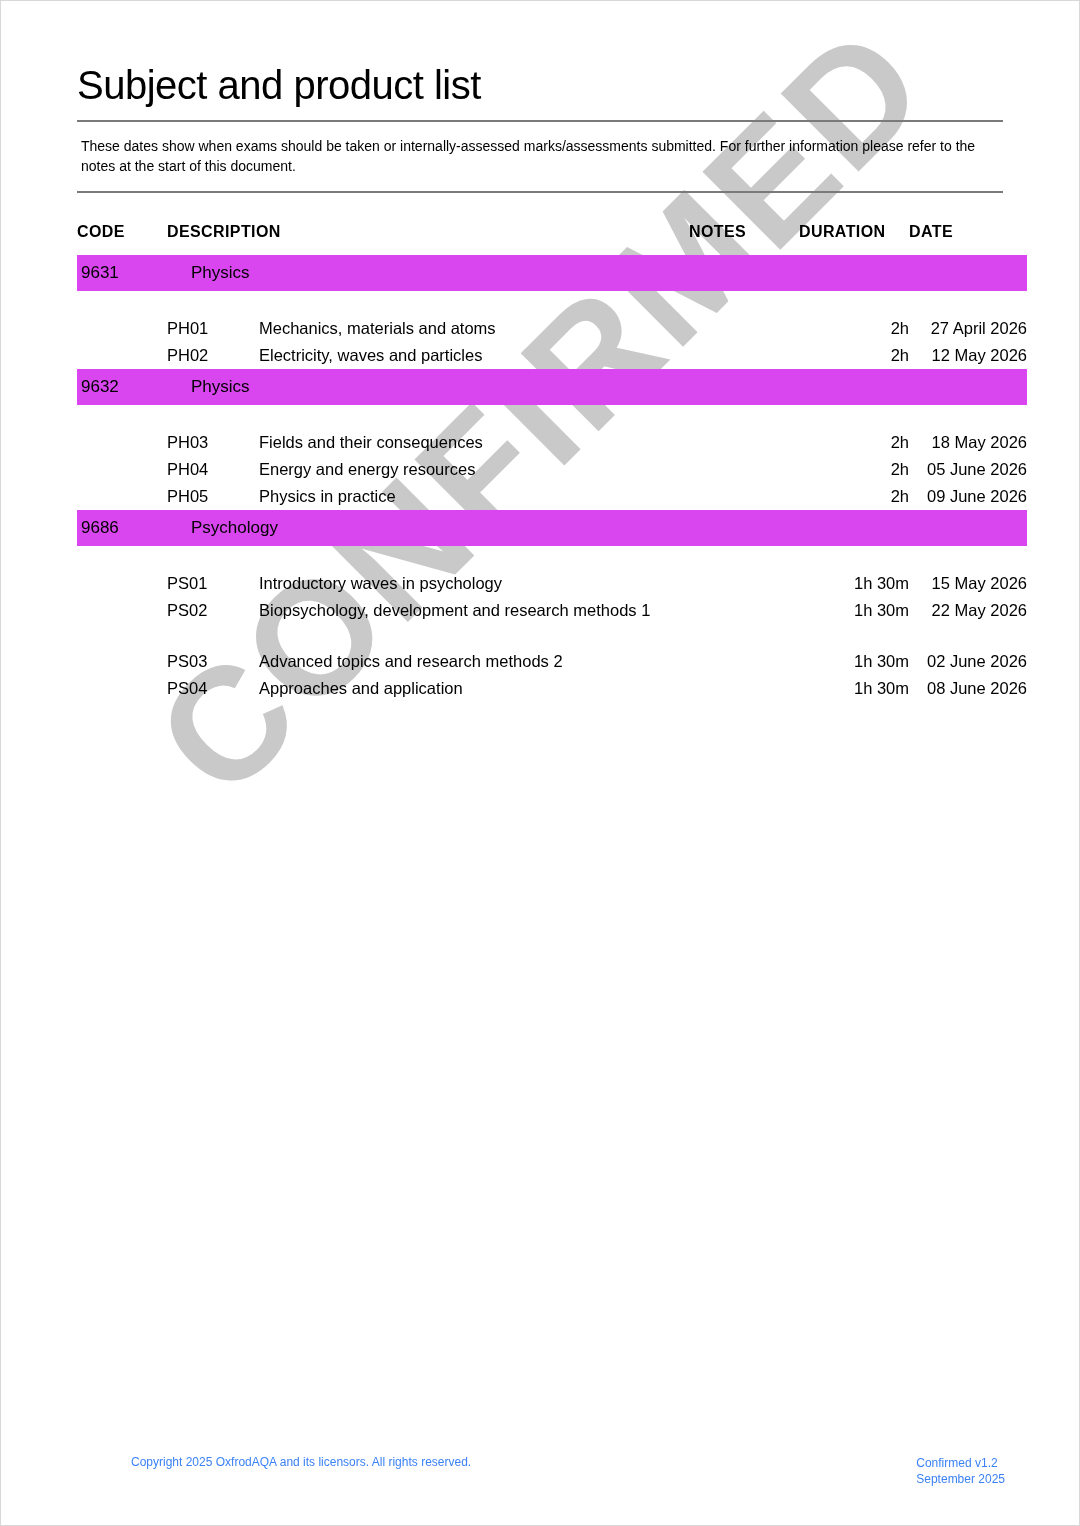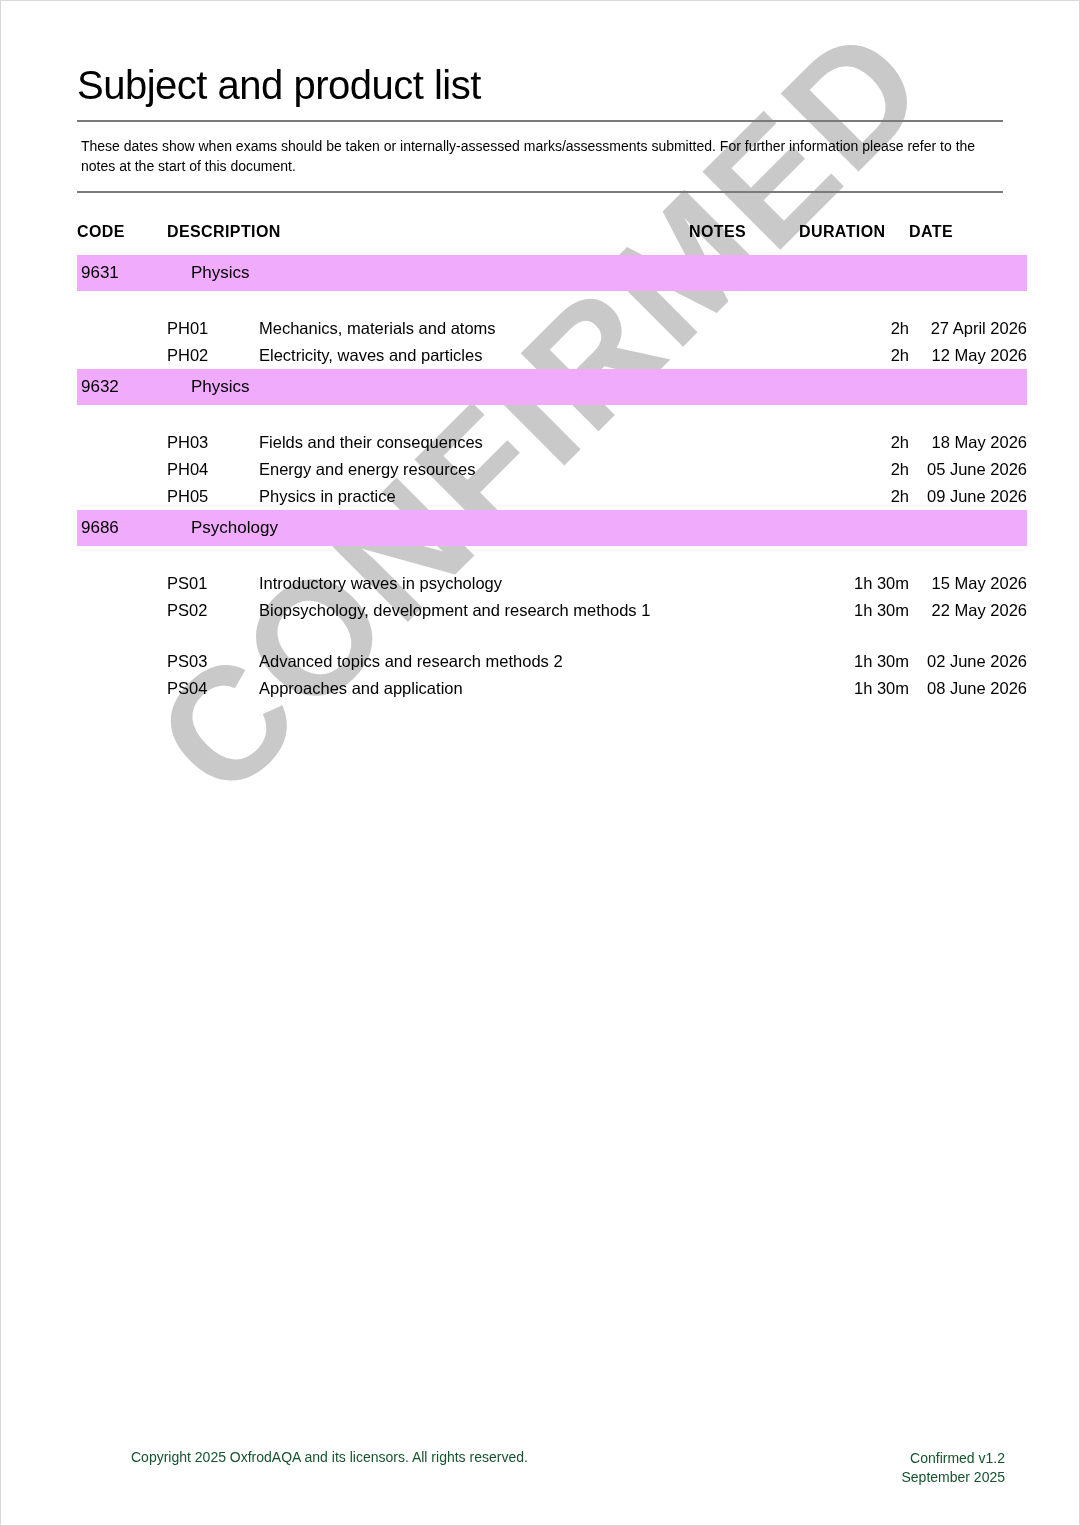--- a/index.html
+++ b/index.html
@@ -83,21 +83,21 @@
   }
   col.c-code { width: 90px; }
   col.c-subcode { width: 92px; }
   col.c-desc { width: 430px; }
   col.c-notes { width: 110px; }
   col.c-dur { width: 110px; }
   col.c-date { width: 118px; }
   th.th-code { padding-left: 0; }
   th.th-notes, th.th-dur, th.th-date { text-align: right; }
   tr.group-row td {
-    background: #f0abfc;
+    background: #d946ef;
     font-size: 17px;
     height: 30px;
     padding: 3px 8px;
     vertical-align: middle;
   }
   tr.group-row td.g-code { padding-left: 4px; }
   tr.group-row td.g-name { padding-left: 24px; }
   tr.spacer td { height: 22px; }
   tr.item-row td {
     font-size: 16.5px;
@@ -106,31 +106,31 @@
   }
   td.i-sub { padding-left: 2px; }
   td.i-desc { padding-left: 0; }
   td.i-notes, td.i-dur, td.i-date { text-align: right; }
   .footer {
     position: absolute;
     left: 0;
     bottom: 38px;
     width: 1080px;
     z-index: 10;
-    font-size: 14px;
-    color: #14532d;
+    font-size: 12px;
+    color: #3b82f6;
   }
   .footer-inner {
     display: flex;
     justify-content: space-between;
     padding: 0 76px;
     align-items: flex-start;
   }
   .footer-left { padding-left: 54px; }
-  .footer-right { text-align: right; line-height: 1.35; }
+  .footer-right { line-height: 1.35; }
 </style>
 </head>
 <body>
 
 <div class="page">
 
   <div class="watermark">
     <div class="watermark-text">CONFIRMED</div>
   </div>
 

